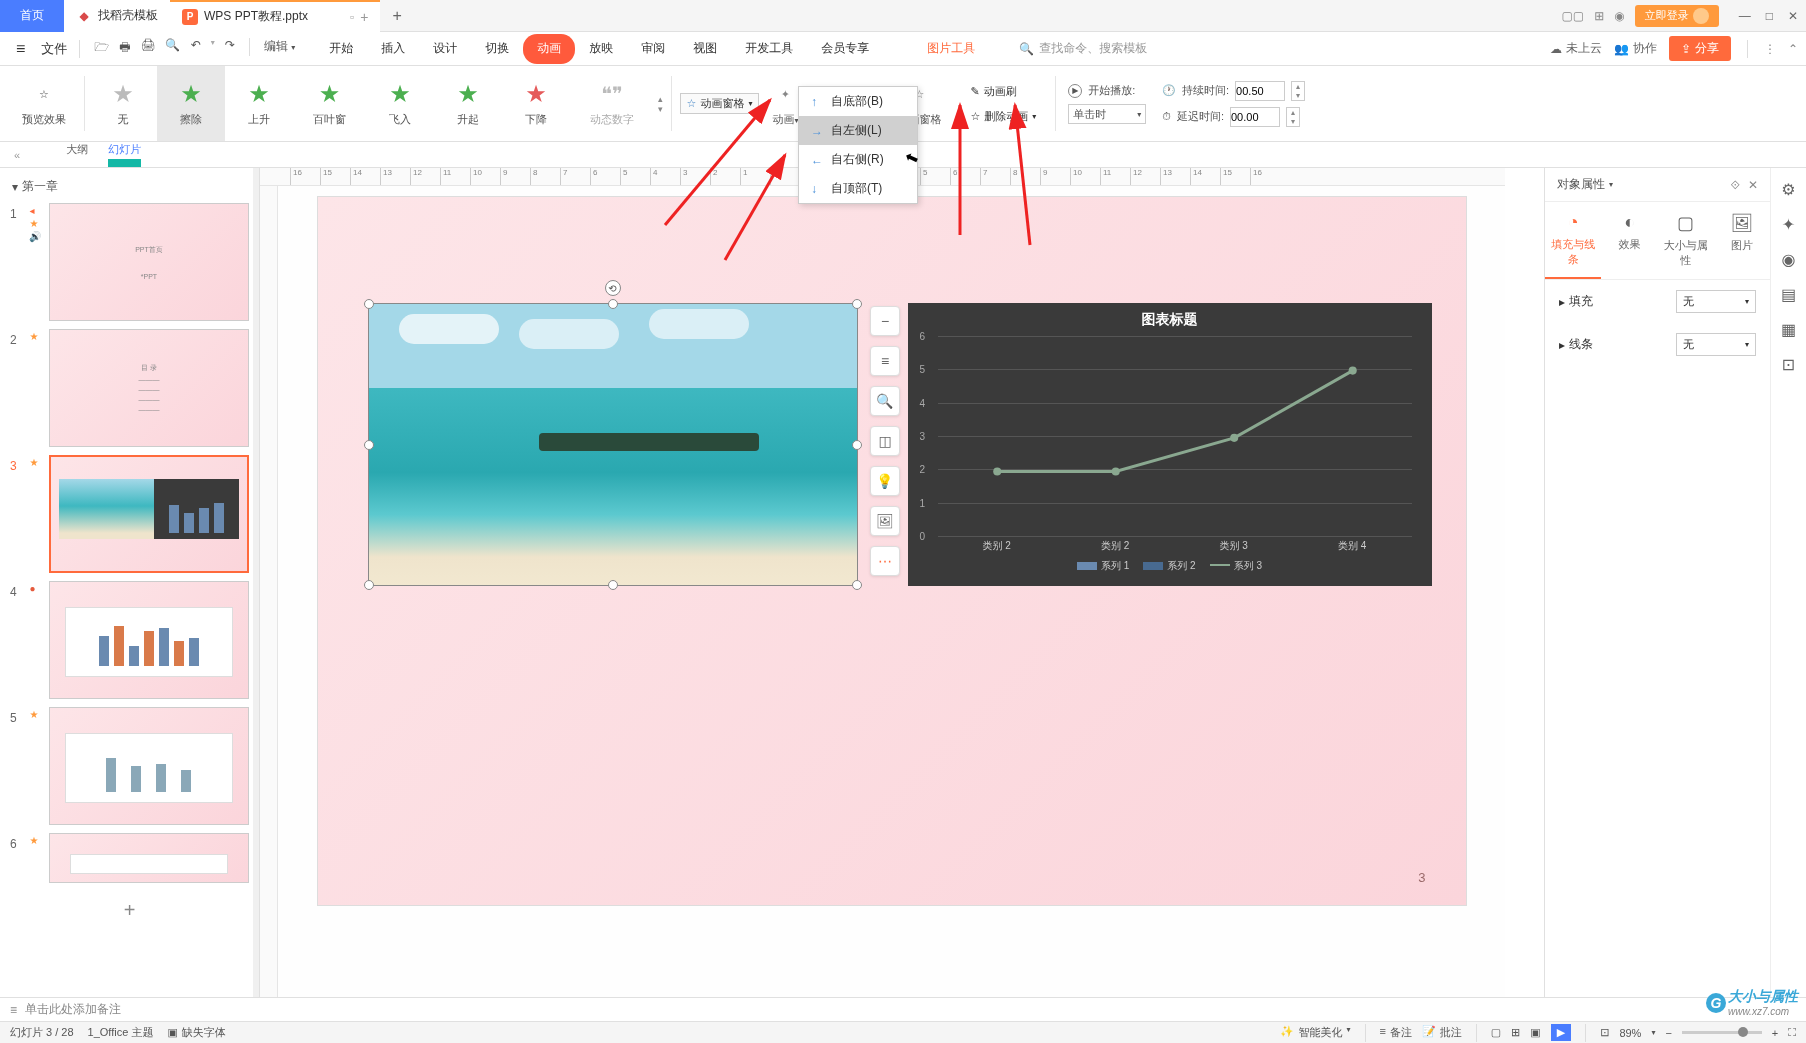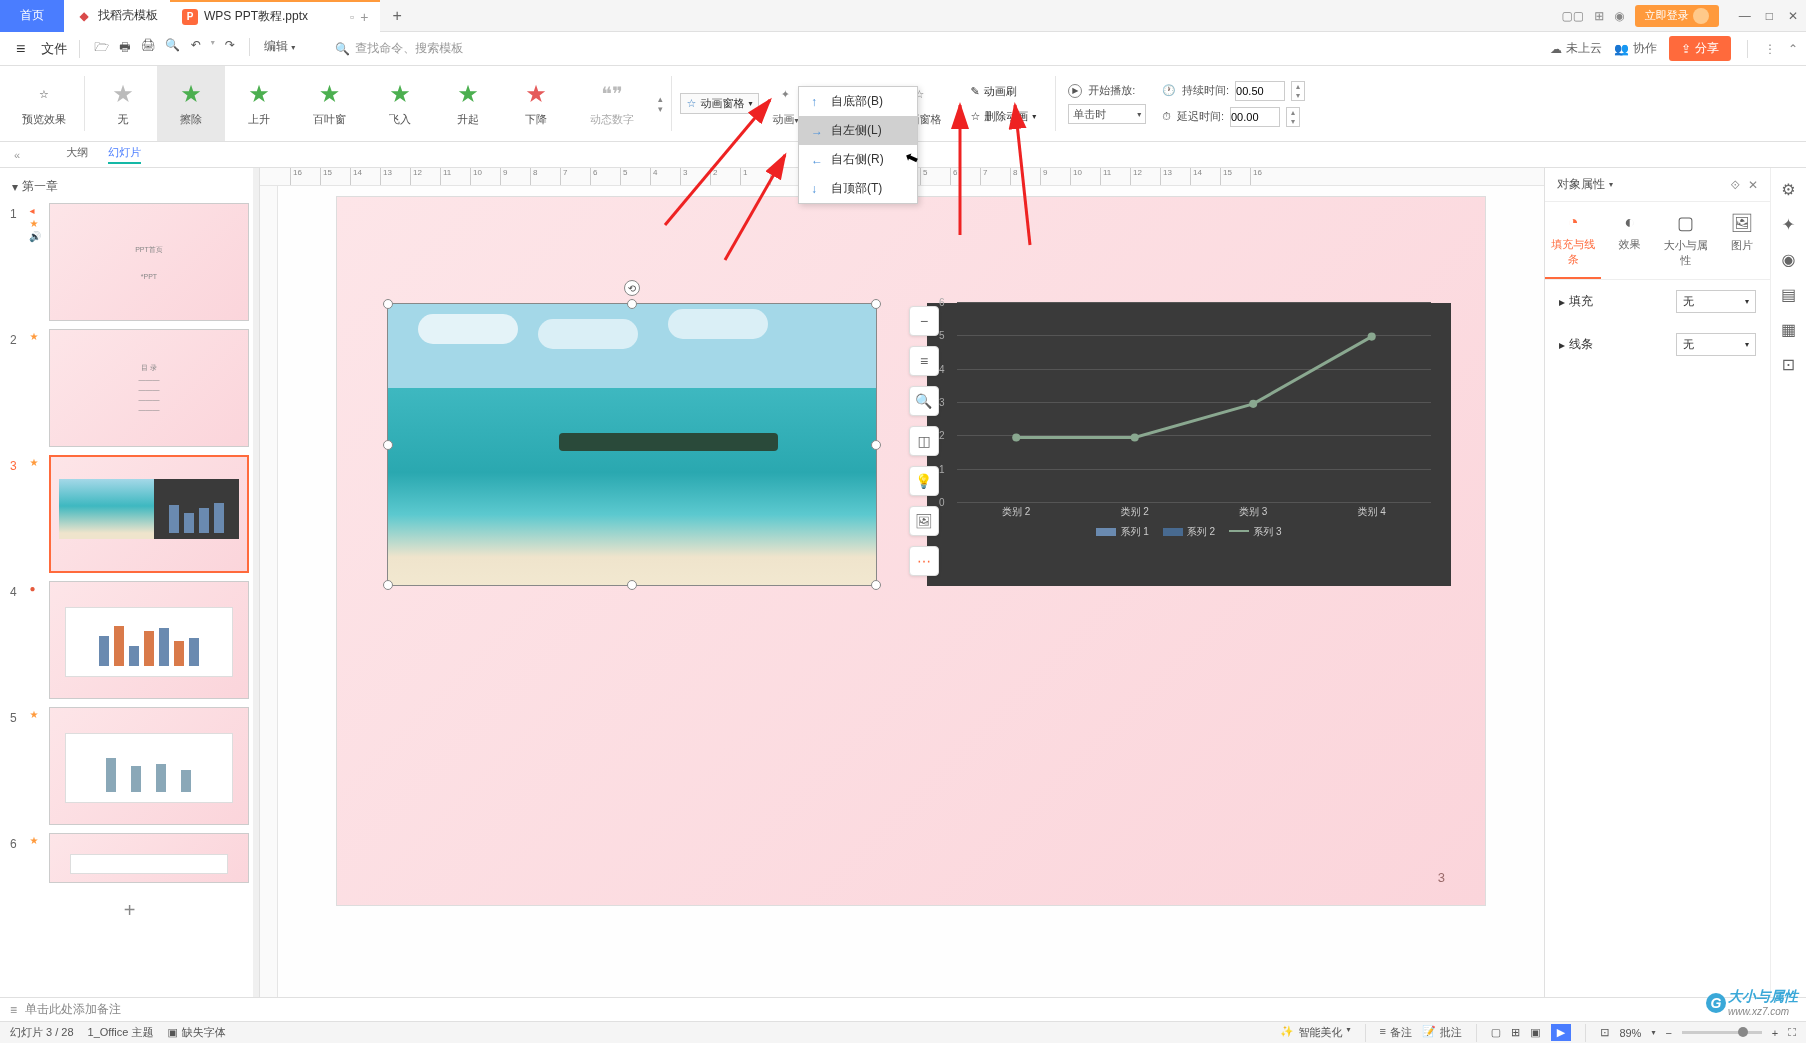--- a/index.html
+++ b/index.html
@@ -52,21 +52,21 @@
 .dropdown { position: absolute; top: 86px; left: 798px; width: 120px; background: #fff; border: 1px solid #ccc; box-shadow: 2px 2px 6px rgba(0,0,0,0.15); z-index: 100; }
 .dropdown-item { padding: 6px 12px; display: flex; align-items: center; gap: 8px; font-size: 12px; }
 .dropdown-item.hover { background: #d0d0d0; }
 .dropdown-item .arr { color: #4a90d9; font-size: 12px; width:12px; display:inline-block;}
 
 
 .secondbar { height: 26px; display: flex; align-items: center; border-bottom: 1px solid #e0e0e0; padding: 0 8px; font-size:11px; }
 .secondbar .chev { color:#999; padding:0 6px;}
 .outline-tabs { display: flex; gap: 20px; margin-left: 40px; }
 .outline-tabs .t { color: #666; padding-bottom:2px;}
-.outline-tabs .t.active { color: #4a7dff; border-bottom: 2px solid #14b8a6; }
+.outline-tabs .t.active { color: #4a7dff; border-bottom: 8px solid #14b8a6; }
 
 
 .main { display: flex; height: calc(100% - 32px - 34px - 76px - 26px - 22px - 24px); }
 .slidepanel { width: 260px; border-right: 1px solid #e0e0e0; overflow-y: auto; padding: 6px 0; position:relative;}
 .slidepanel::after { content:""; position:absolute; right:0; top:0; width:6px; height:100%; background:linear-gradient(#f0f0f0,#f0f0f0);}
 .section-header { padding: 4px 12px; font-size: 12px; color: #555; display:flex; align-items:center; gap:4px;}
 .slide-row { display:flex; align-items:flex-start; padding: 4px 10px; gap:6px;}
 .slide-num { width:14px; font-size:12px; color:#666; padding-top:4px;}
 .slide-icons { display:flex; flex-direction:column; gap:2px; font-size:10px; color:#ff9a3c; padding-top:2px; width:14px;}
 .thumb { width: 208px; height: 118px; background: linear-gradient(135deg, #fde5e8, #fbd5db); border: 1px solid #ccc; position:relative; }
@@ -103,21 +103,21 @@
 .chart-legend { text-align:center; margin-top:6px; font-size:10px; display:flex; gap:14px; justify-content:center;}
 .chart-legend .sw { display:inline-block; width:20px; height:8px; margin-right:4px; vertical-align:middle;}
 .page-num { position:absolute; right:40px; bottom:20px; font-size:13px; color:#9a6a6a;}
 
 
 .float-tools { position: absolute; right: 605px; top: 120px; display: flex; flex-direction: column; gap: 10px;}
 .float-tool { width: 30px; height: 30px; background: #fff; border: 1px solid #ddd; border-radius: 4px; display: flex; align-items: center; justify-content: center; font-size: 14px; color: #666; box-shadow:0 1px 3px rgba(0,0,0,0.1);}
 .float-tool.more { color:#ff6a3c;}
 
 
-.rightbar { width: 262px; border-left: 1px solid #e0e0e0; background: #fff; display:flex;}
+.rightbar { width: 262px; border-left: 1px solid #e0e0e0; background: #fff; display:flex;margin-left:39px;}
 .rightbar-main { flex:1; padding:0;}
 .rightbar-header { padding: 8px 12px; font-size: 12px; color:#555; display:flex; align-items:center; gap:4px; border-bottom:1px solid #eee;}
 .rightbar-header-right { margin-left:auto; display:flex; gap:8px; color:#888;}
 .rightbar-tabs { display:flex; border-bottom:1px solid #eee;}
 .rightbar-tab { flex:1; text-align:center; padding:10px 4px; font-size:11px; color:#666;}
 .rightbar-tab.active { color:#ff6a3c; border-bottom:2px solid #ff6a3c;}
 .rightbar-tab .ic { font-size:18px; display:block; margin-bottom:4px;}
 .prop-row { display:flex; align-items:center; padding:10px 14px;}
 .prop-row .lbl { flex:1; display:flex; align-items:center; gap:4px;}
 .prop-row .val { width:80px; border:1px solid #ccc; padding:3px 6px; font-size:11px; display:flex; justify-content:space-between; align-items:center;}
@@ -191,20 +191,33 @@
   <div class="qat">
     <span>🗁</span>
     <span>🖶</span>
     <span>🖨</span>
     <span>🔍</span>
     <span>↶</span>
     <span style="font-size:8px;color:#aaa;">▾</span>
     <span>↷</span>
     <span class="sep-v"></span>
     <span><span>编辑</span> <span style="font-size:8px;">▾</span></span>
+  </div>
+  <div class="menu-tabs">
+    <div class="menu-tab">开始</div>
+    <div class="menu-tab">插入</div>
+    <div class="menu-tab">设计</div>
+    <div class="menu-tab">切换</div>
+    <div class="menu-tab active">动画</div>
+    <div class="menu-tab">放映</div>
+    <div class="menu-tab">审阅</div>
+    <div class="menu-tab">视图</div>
+    <div class="menu-tab">开发工具</div>
+    <div class="menu-tab">会员专享</div>
+    <div class="menu-tab orange" style="margin-left:30px;">图片工具</div>
   </div>
   <div class="search-cmd">
     <span>🔍</span>
     <span>查找命令、搜索模板</span>
   </div>
   <div class="menubar-right">
     <span style="display:flex;align-items:center;gap:4px;color:#666;">
         <span>☁</span>
         <span>未上云</span>
       </span>
@@ -525,20 +538,21 @@
             <div class="handle" style="top:-5px;left:50%;margin-left:-5px;"></div>
             <div class="handle" style="top:-5px;right:-5px;"></div>
             <div class="handle" style="top:50%;left:-5px;margin-top:-5px;"></div>
             <div class="handle" style="top:50%;right:-5px;margin-top:-5px;"></div>
             <div class="handle" style="bottom:-5px;left:-5px;"></div>
             <div class="handle" style="bottom:-5px;left:50%;margin-left:-5px;"></div>
             <div class="handle" style="bottom:-5px;right:-5px;"></div>
           </div>
 
           <div class="chart-box">
+            <div class="chart-title">图表标题</div>
             <div class="chart-body">
               <div class="chart-grid">
                 <div class="gl" style="bottom:0%;">
                     <span>0</span>
                   </div>
                 <div class="gl" style="bottom:16.6%;">
                     <span>1</span>
                   </div>
                 <div class="gl" style="bottom:33.3%;">
                     <span>2</span>

